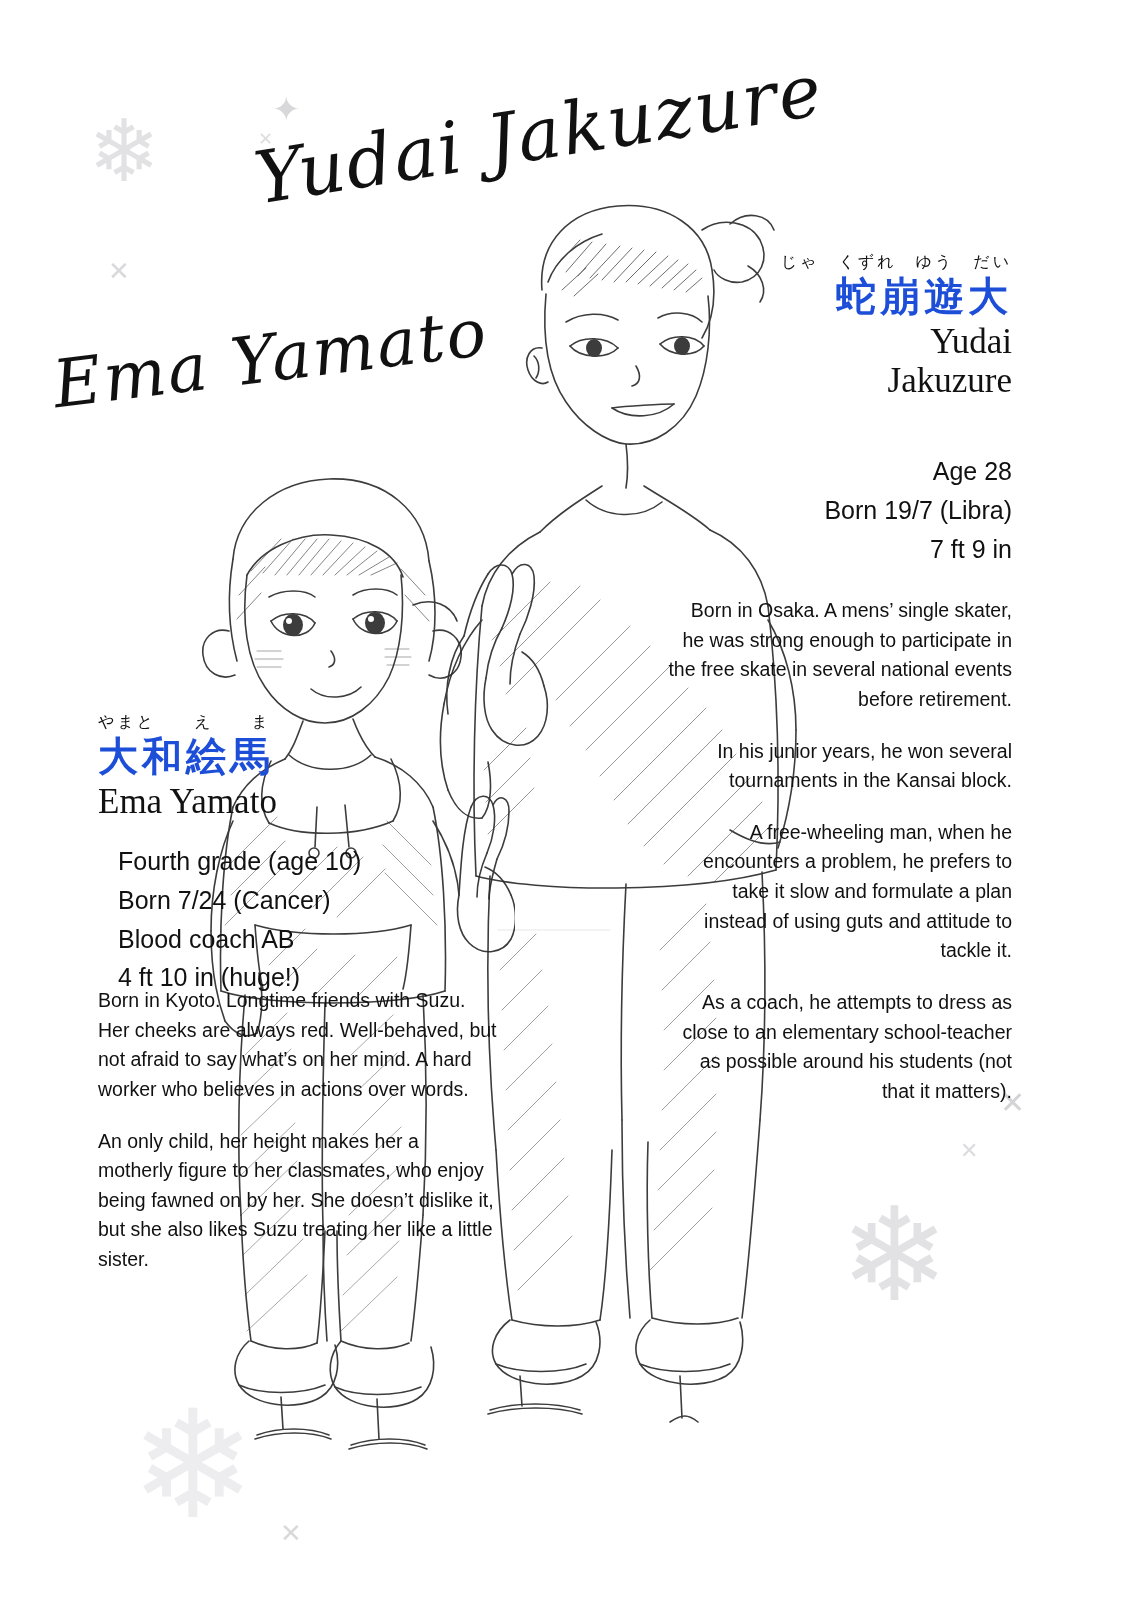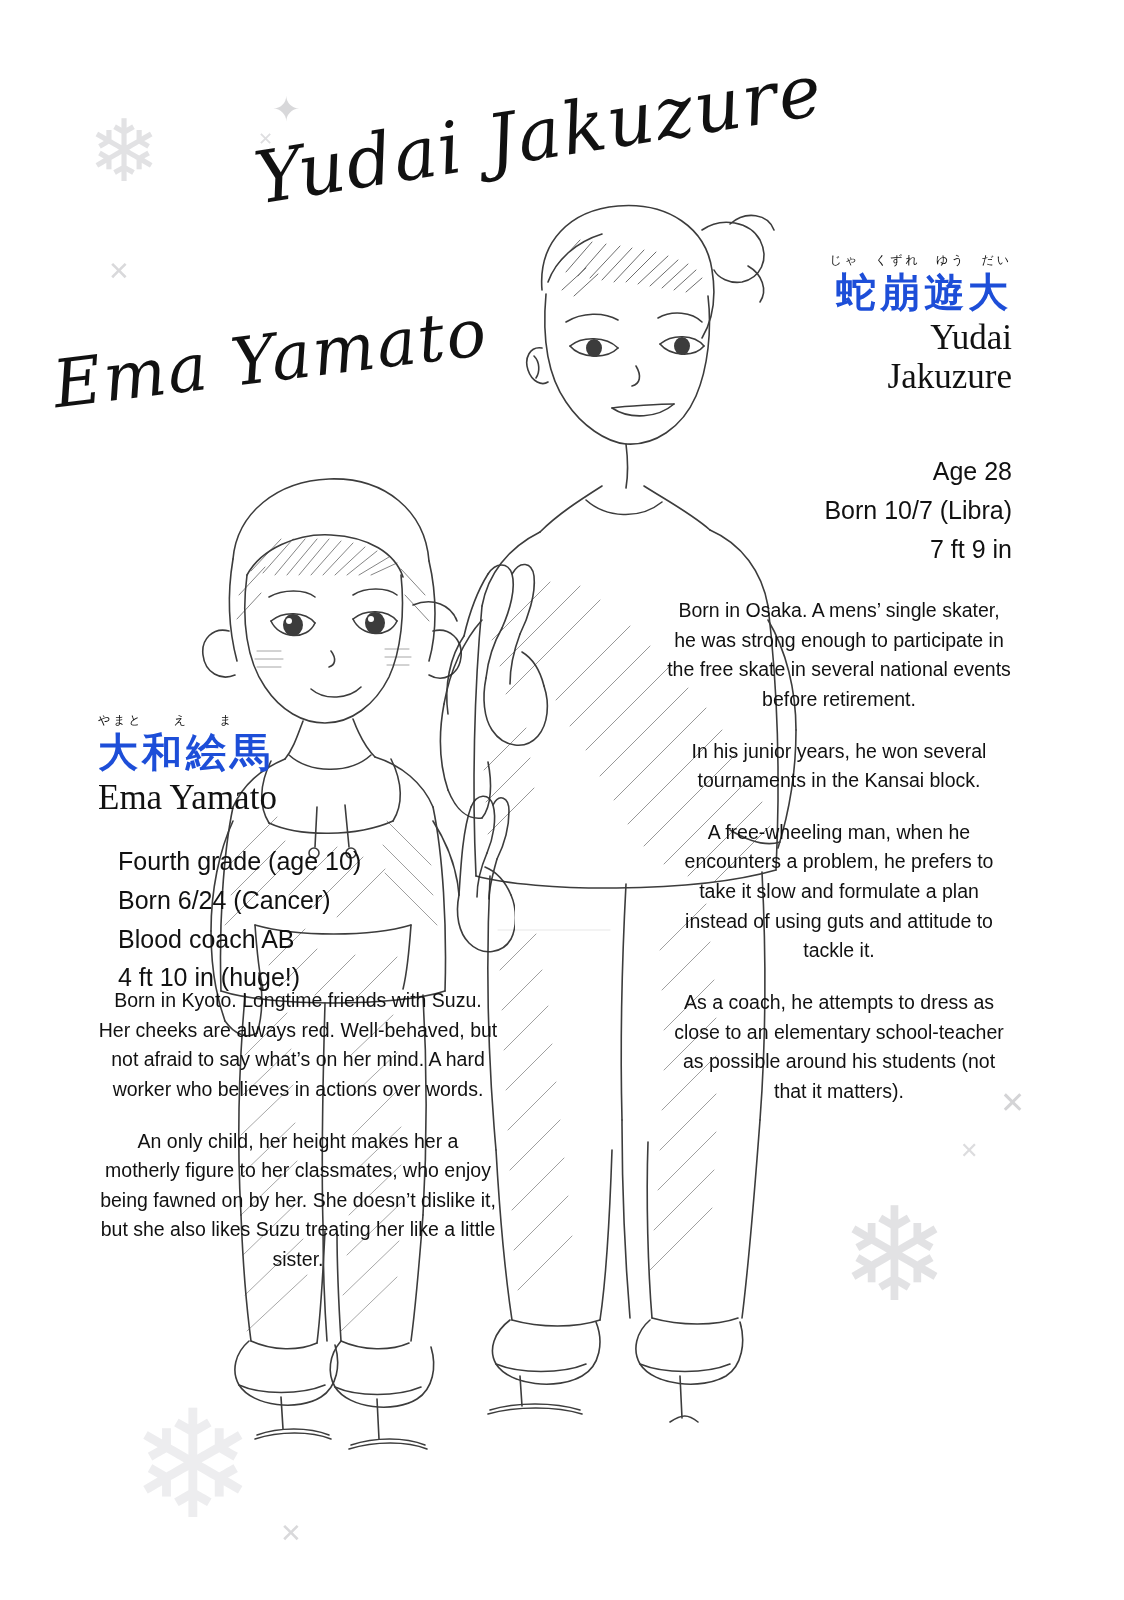--- a/index.html
+++ b/index.html
@@ -69,21 +69,21 @@
   }
   .art svg { display: block; }
 
   
   .name-block { position: absolute; }
   .name-block.right { text-align: right; }
   .name-block.left  { text-align: left; }
 
   .ruby-row {
     font-family: "DejaVu Sans", sans-serif;
-    font-size: 12px;
+    font-size: 16px;
     letter-spacing: 3px;
     color: #111;
     margin-bottom: 1px;
   }
   .kanji {
     font-family: "DejaVu Sans", sans-serif;
     font-size: 40px;
     font-weight: 700;
     letter-spacing: 4px;
     color: #1d4ed8;
@@ -110,21 +110,21 @@
   .stats div { white-space: nowrap; }
 
   .bio {
     position: absolute;
     font-size: 19.5px;
     line-height: 1.52;
     color: #111;
   }
   .bio.right { text-align: right; }
   .bio.left  { text-align: left; }
-  .bio p { margin: 0 0 22px 0; text-align: center; }
+  .bio p { margin: 0 0 22px 0; }
   .bio p:last-child { margin-bottom: 0; }
 </style>
 </head>
 <body>
 
 <div class="page">
 
   <span class="deco flake-1">❄</span>
   <span class="deco flake-2">❄</span>
   <span class="deco flake-3">❄</span>
@@ -435,42 +435,42 @@
     <div class="ruby-row">じゃ　くずれ　ゆう　だい</div>
     <div class="kanji">蛇崩遊大</div>
     <div class="romaji">
       <div>Yudai</div>
       <div>Jakuzure</div>
     </div>
   </div>
 
   <div class="stats right" style="right:112px; top:452px; width:320px;">
     <div>Age 28</div>
-    <div>Born 10/7 (Libra)</div>
+    <div>Born 19/7 (Libra)</div>
     <div>7 ft 9 in</div>
   </div>
 
   <div class="bio right" style="right:112px; top:596px; width:346px;">
     <p>Born in Osaka. A mens’ single skater, he was strong enough to participate in the free skate in several national events before retirement.</p>
     <p>In his junior years, he won several tournaments in the Kansai block.</p>
     <p>A free-wheeling man, when he encounters a problem, he prefers to take it slow and formulate a plan instead of using guts and attitude to tackle it.</p>
     <p>As a coach, he attempts to dress as close to an elementary school-teacher as possible around his students (not that it matters).</p>
   </div>
 
   <div class="name-block left" style="left:98px; top:700px;margin-top:12px;">
     <div class="ruby-row">やまと　　え　　ま</div>
     <div class="kanji">大和絵馬</div>
     <div class="romaji">
       <div>Ema Yamato</div>
     </div>
   </div>
 
   <div class="stats left" style="left:98px; top:842px; width:340px;">
     <div>Fourth grade (age 10)</div>
-    <div>Born 6/24 (Cancer)</div>
+    <div>Born 7/24 (Cancer)</div>
     <div>Blood coach AB</div>
     <div>4 ft 10 in (huge!)</div>
   </div>
 
   <div class="bio left" style="left:98px; top:986px; width:400px;">
     <p>Born in Kyoto. Longtime friends with Suzu. Her cheeks are always red. Well-behaved, but not afraid to say what’s on her mind. A hard worker who believes in actions over words.</p>
     <p>An only child, her height makes her a motherly figure to her classmates, who enjoy being fawned on by her. She doesn’t dislike it, but she also likes Suzu treating her like a little sister.</p>
   </div>
 
 </div>

